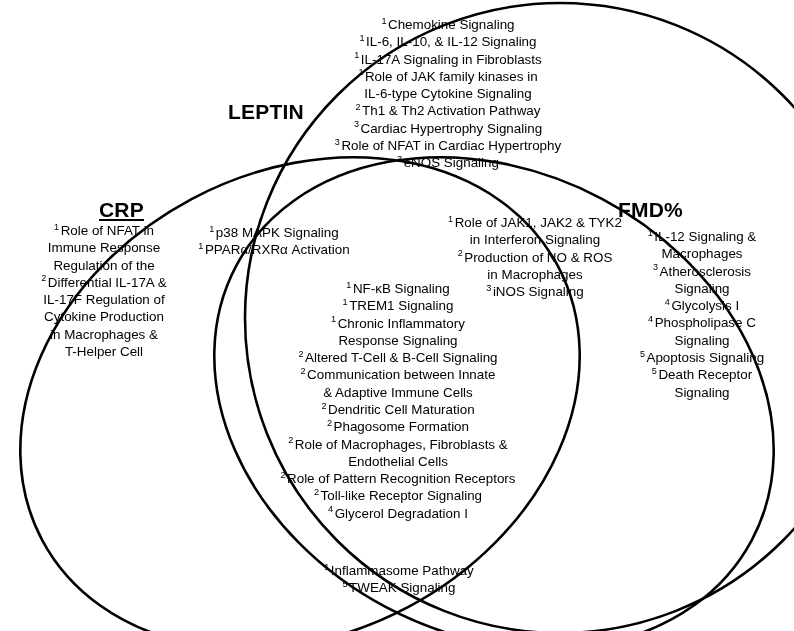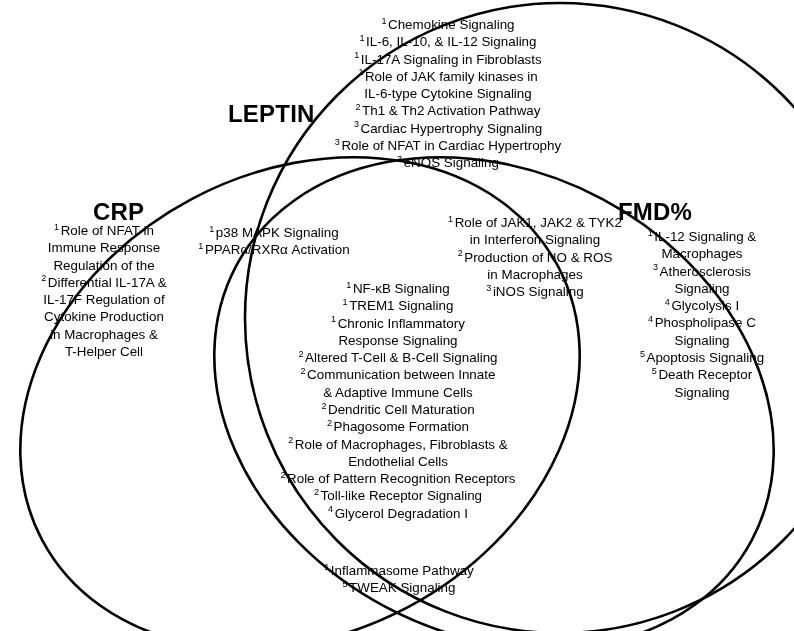--- a/index.html
+++ b/index.html
@@ -19,21 +19,21 @@
   #venn-svg {
     position: absolute;
     left: 0;
     top: 0;
     width: 794px;
     height: 631px;
   }
   .set-label {
     position: absolute;
     font-weight: bold;
-    font-size: 24px;
+    font-size: 21px;
     letter-spacing: 0.2px;
     white-space: nowrap;
     color: #000;
   }
   .region {
     position: absolute;
     text-align: center;
     line-height: 1.29;
     font-size: 13.4px;
     color: #000;
@@ -70,21 +70,21 @@
     <g fill="none" stroke="#000000" stroke-width="2.6">
 
       <ellipse cx="300" cy="403" rx="292" ry="231" transform="rotate(-28 300 403)"></ellipse>
 
       <circle cx="560" cy="318" r="315"></circle>
 
       <ellipse cx="494" cy="403" rx="292" ry="231" transform="rotate(28 494 403)"></ellipse>
     </g>
   </svg>
 
-  <div class="set-label" style="left:93px; top:198px;">CRP</div>
+  <div class="set-label" style="left:99px; top:198px;text-decoration:underline;">CRP</div>
   <div class="set-label" style="left:228px; top:100px;">LEPTIN</div>
   <div class="set-label" style="left:618px; top:198px;">FMD%</div>
 
   <div class="region" id="region-leptin">
       <span class="entry">
         <span class="cont"><span class="sup">1</span>Chemokine Signaling</span>
       </span>
       <span class="entry">
         <span class="cont"><span class="sup">1</span>IL-6, IL-10, &amp; IL-12 Signaling</span>
       </span>

